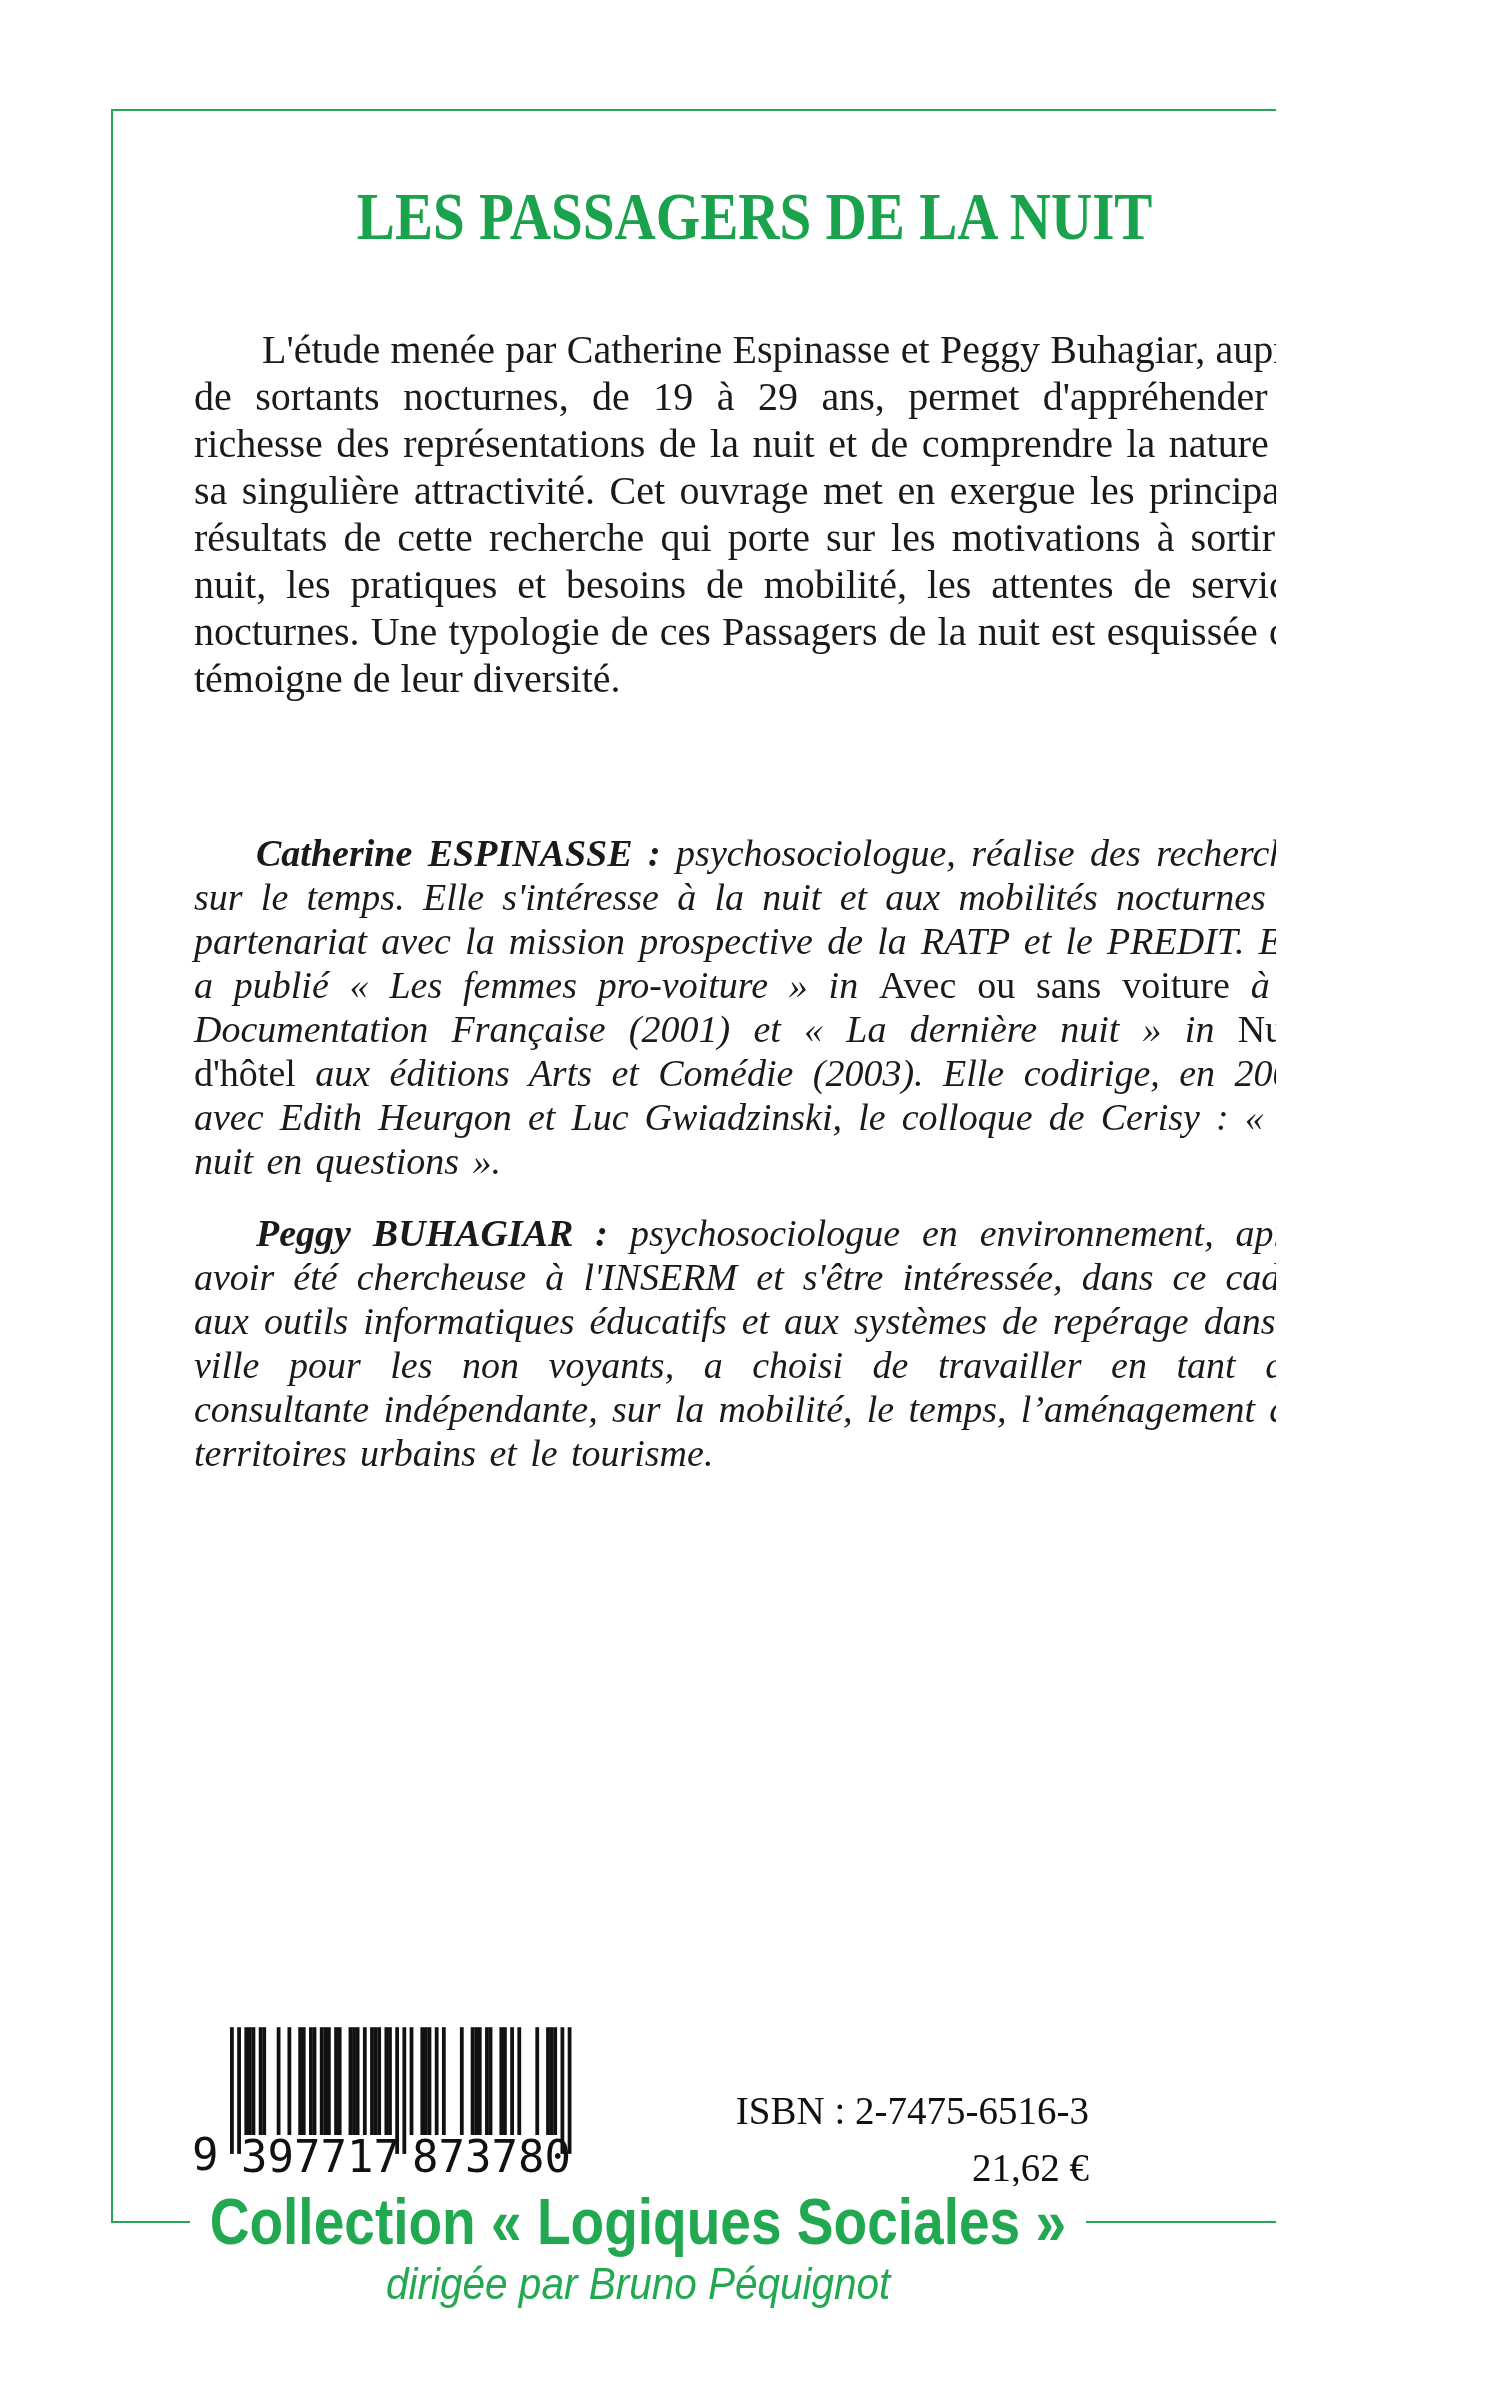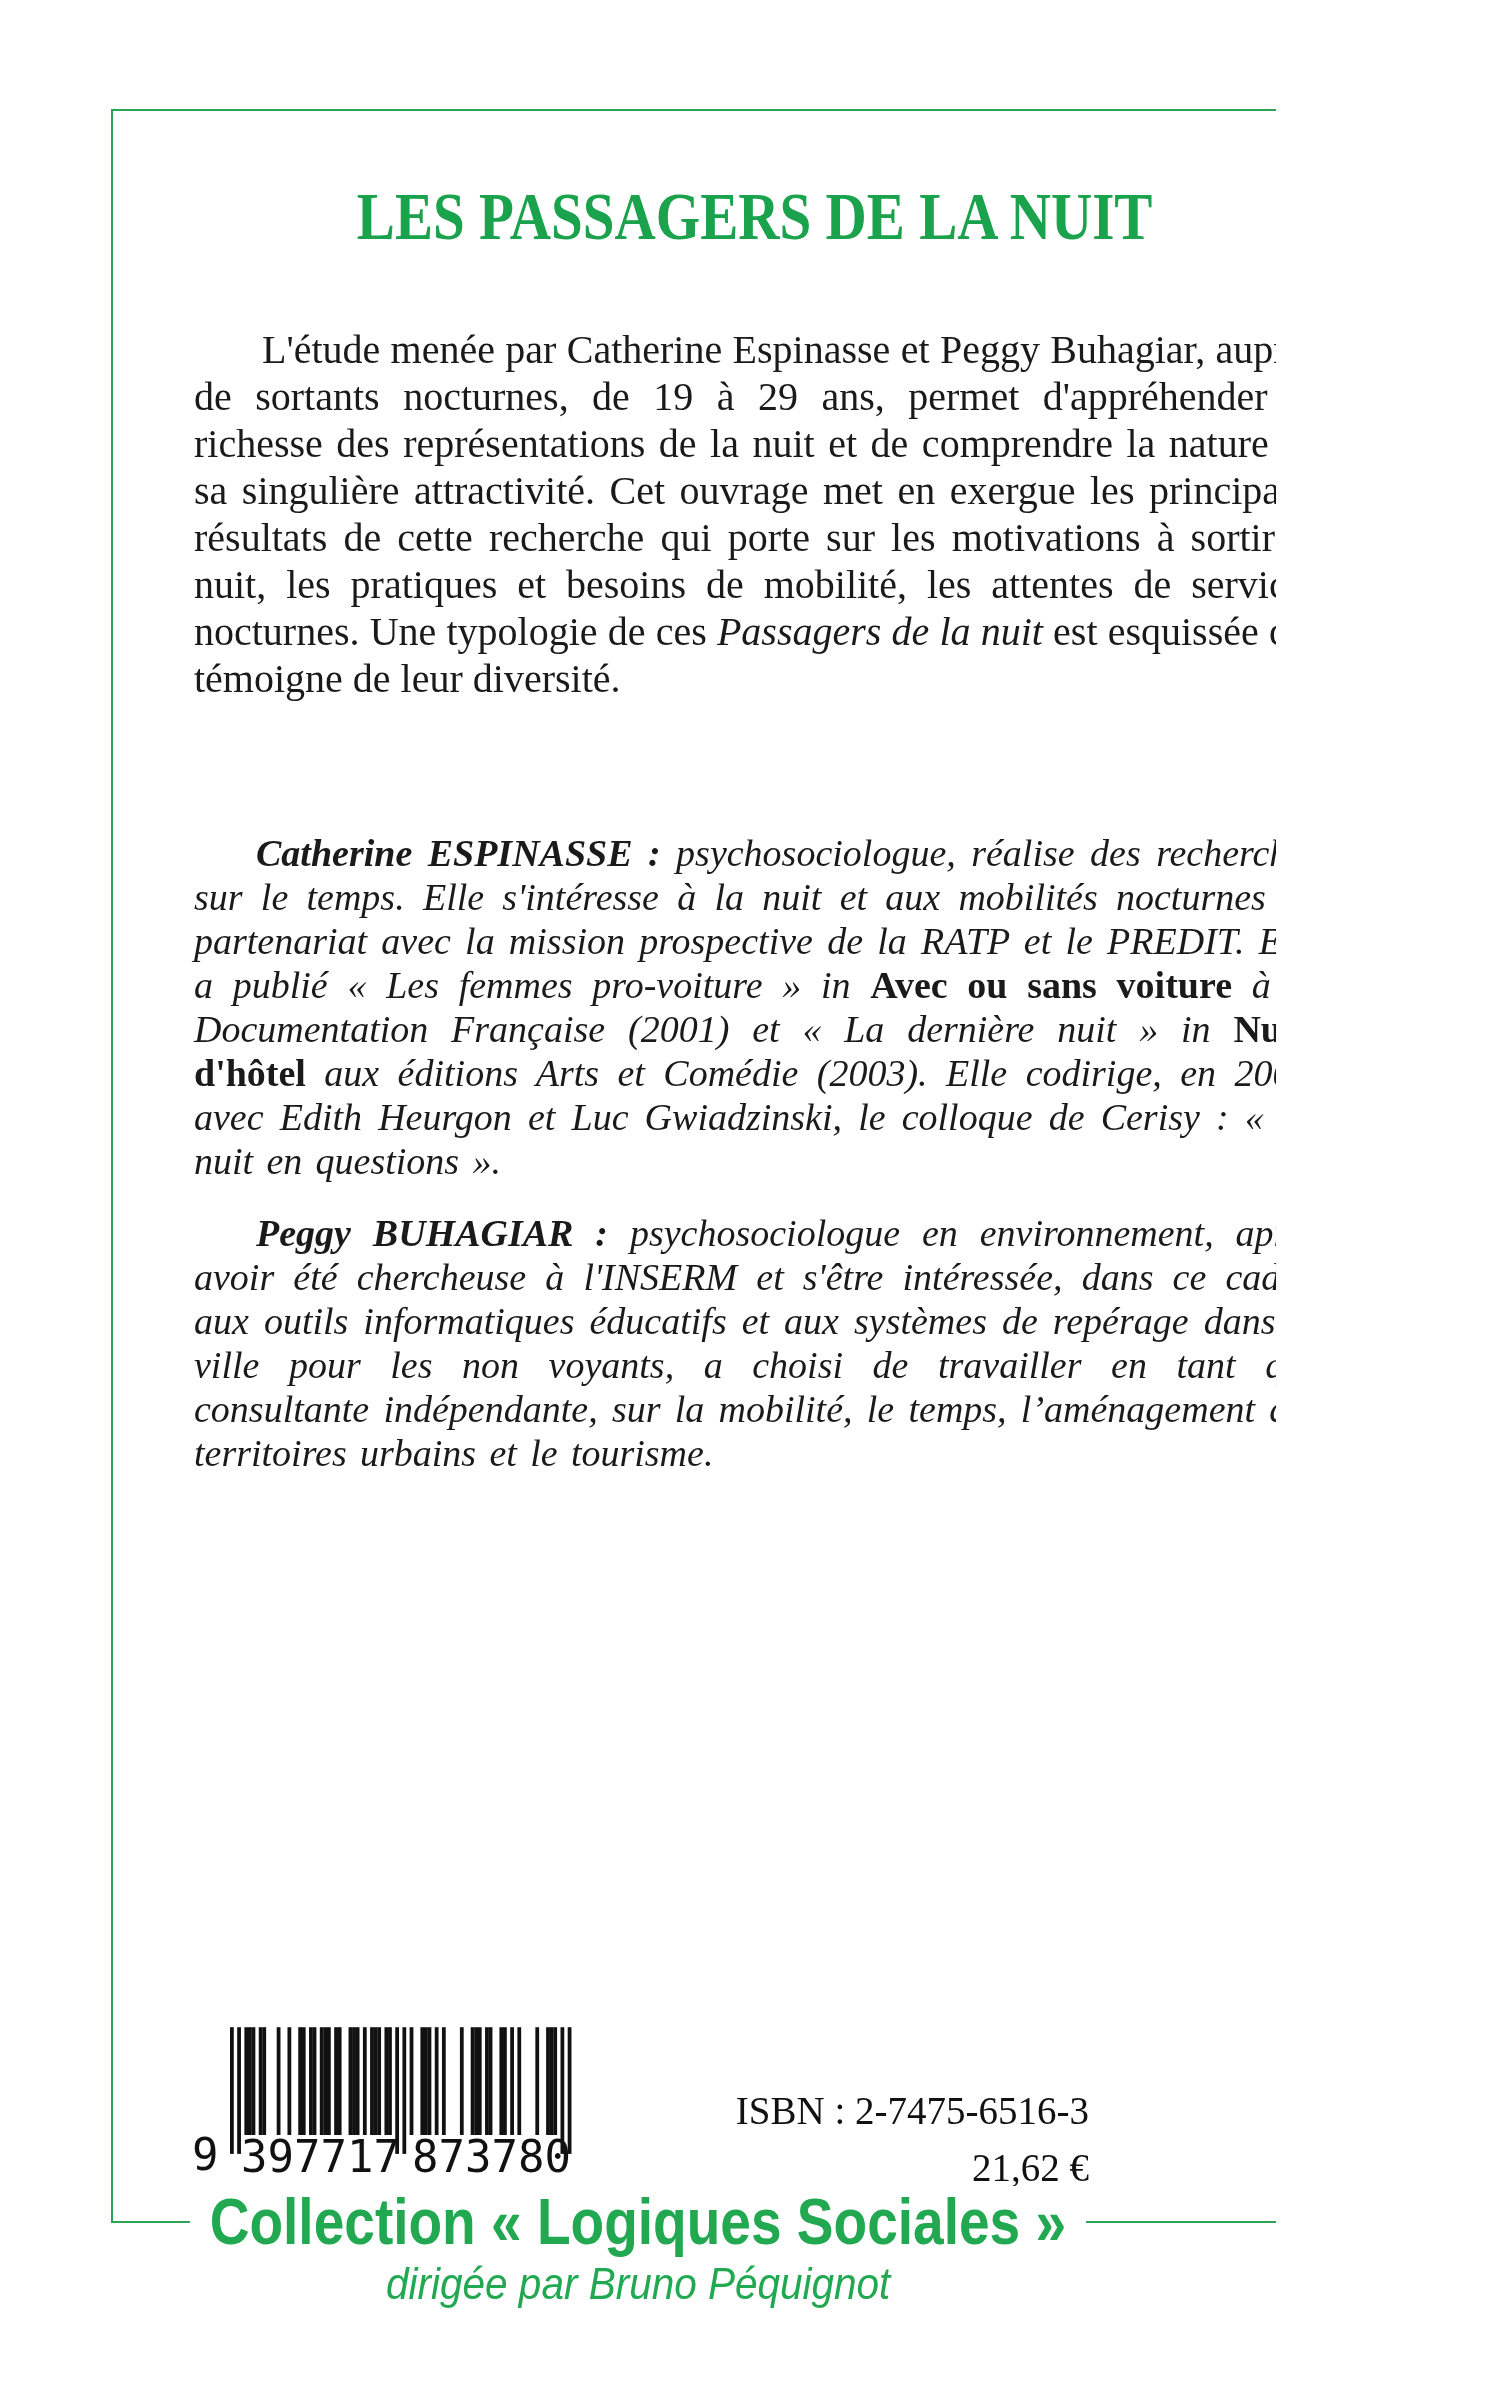--- a/index.html
+++ b/index.html
@@ -16,29 +16,29 @@
     position:absolute;left:111px;top:178px;width:1288px;margin:0;
     text-align:center;font-weight:bold;font-size:68px;line-height:76px;
     color:var(--title-green,#1aa24c);white-space:nowrap;
   }
   .title-inner{display:inline-block;transform:scaleX(0.84);transform-origin:center;}
   
   .content{position:absolute;left:194px;top:326px;width:1126px;}
   p.synopsis{
     margin:0;font-size:40px;line-height:47px;text-align:justify;text-indent:68px;
   }
-  p.synopsis .it{font-style:italic;}
+  p.synopsis .it{}
   p.bio{
     margin:0;font-size:38px;line-height:44px;text-align:justify;text-indent:62px;
     font-style:italic;word-spacing:3.8px;
   }
   p.bio-espinasse{margin-top:129px;}
   p.bio-buhagiar{margin-top:28px;}
   p.bio .name{font-weight:bold;}
-  p.bio .rm{font-style:normal;font-weight:bold;}
+  p.bio .rm{font-style:normal;}
   
   .barcode{position:absolute;left:192px;top:2027px;width:388px;height:159px;}
   .barcode svg{position:absolute;left:38px;top:0;}
   .bc-digit{
     font-family:"DejaVu Sans Mono", monospace;font-size:44px;color:#111;
     position:absolute;line-height:44px;
   }
   .bc-lead{left:0;top:106px;}
   .bc-left{left:49px;top:108px;width:151px;text-align:center;}
   .bc-right{left:220px;top:108px;width:151px;text-align:center;}

